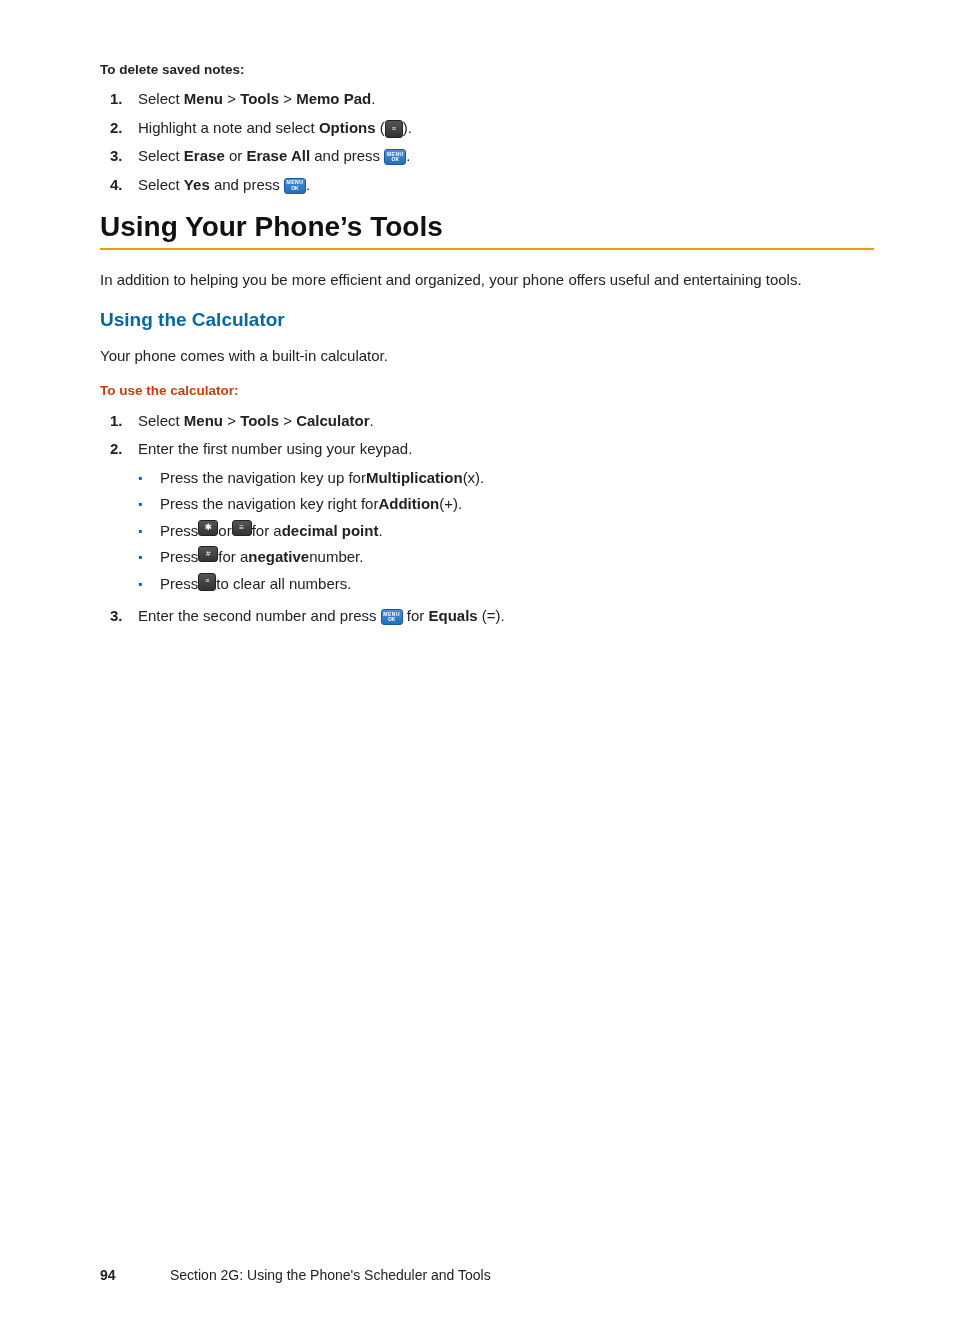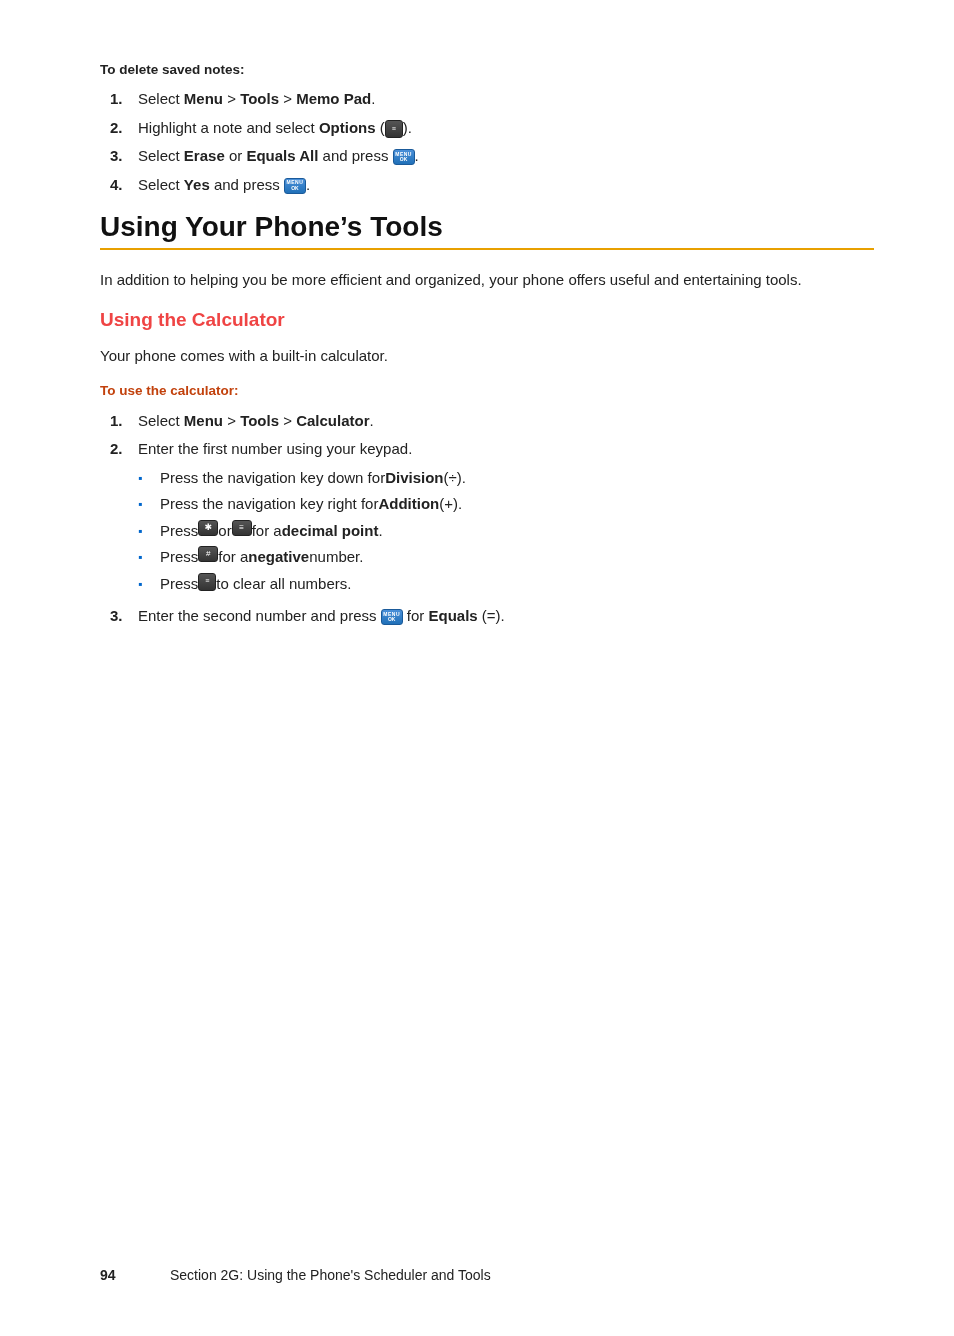--- a/index.html
+++ b/index.html
@@ -77,21 +77,21 @@
 
     .section-divider {
       border: none;
       border-top: 2px solid #e8a000;
       margin-bottom: 18px;
     }
 
     .subsection-title {
       font-size: 19px;
       font-weight: bold;
-      color: #ef4444;
+      color: #0369a1;
       margin-bottom: 10px;
       margin-top: 4px;
     }
 
     .intro-text {
       font-size: 15px;
       margin-bottom: 14px;
       line-height: 1.55;
     }
 
@@ -217,21 +217,21 @@
     </li>
     <li>
       <span class="num">2.</span>
       <span class="content">
         Highlight a note and select <b>Options</b> (<span class="key-icon-options">≡</span>).
       </span>
     </li>
     <li>
       <span class="num">3.</span>
       <span class="content">
-        Select <b>Erase</b> or <b>Equals All</b> and press <span class="key-icon-menu">
+        Select <b>Erase</b> or <b>Erase All</b> and press <span class="key-icon-menu">
             <span style="font-size:5px;letter-spacing:0.5px;">MENU</span>
             <span style="font-size:5px;">OK</span>
           </span>.
       </span>
     </li>
     <li>
       <span class="num">4.</span>
       <span class="content">
         Select <b>Yes</b> and press <span class="key-icon-menu">
             <span style="font-size:5px;letter-spacing:0.5px;">MENU</span>
@@ -262,21 +262,21 @@
       Select <b>Menu</b> &gt; <b>Tools</b> &gt; <b>Calculator</b>.
     </span>
   </li>
 
   <li>
     <span class="num">2.</span>
     <span class="content">
       Enter the first number using your keypad.
       <ul class="bullet-list">
         <li>
-          Press the navigation key down for <b>Division</b> (÷).
+          Press the navigation key up for <b>Multiplication</b> (x).
         </li>
         <li>
           Press the navigation key right for <b>Addition</b> (+).
         </li>
         <li>
           Press <span class="key-star">✱</span> or <span class="key-hash">≡</span> for a <b>decimal point</b>.
         </li>
         <li>
           Press <span class="key-pound">#</span> for a <b>negative</b> number.
         </li>

